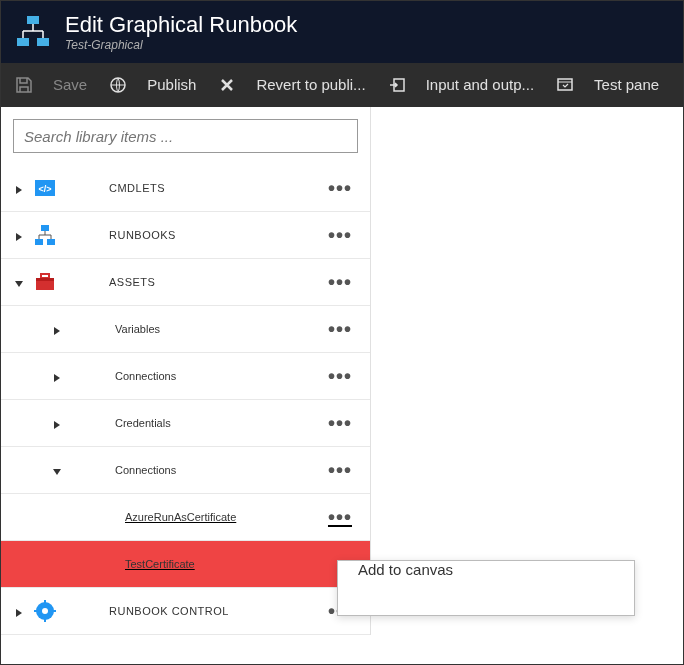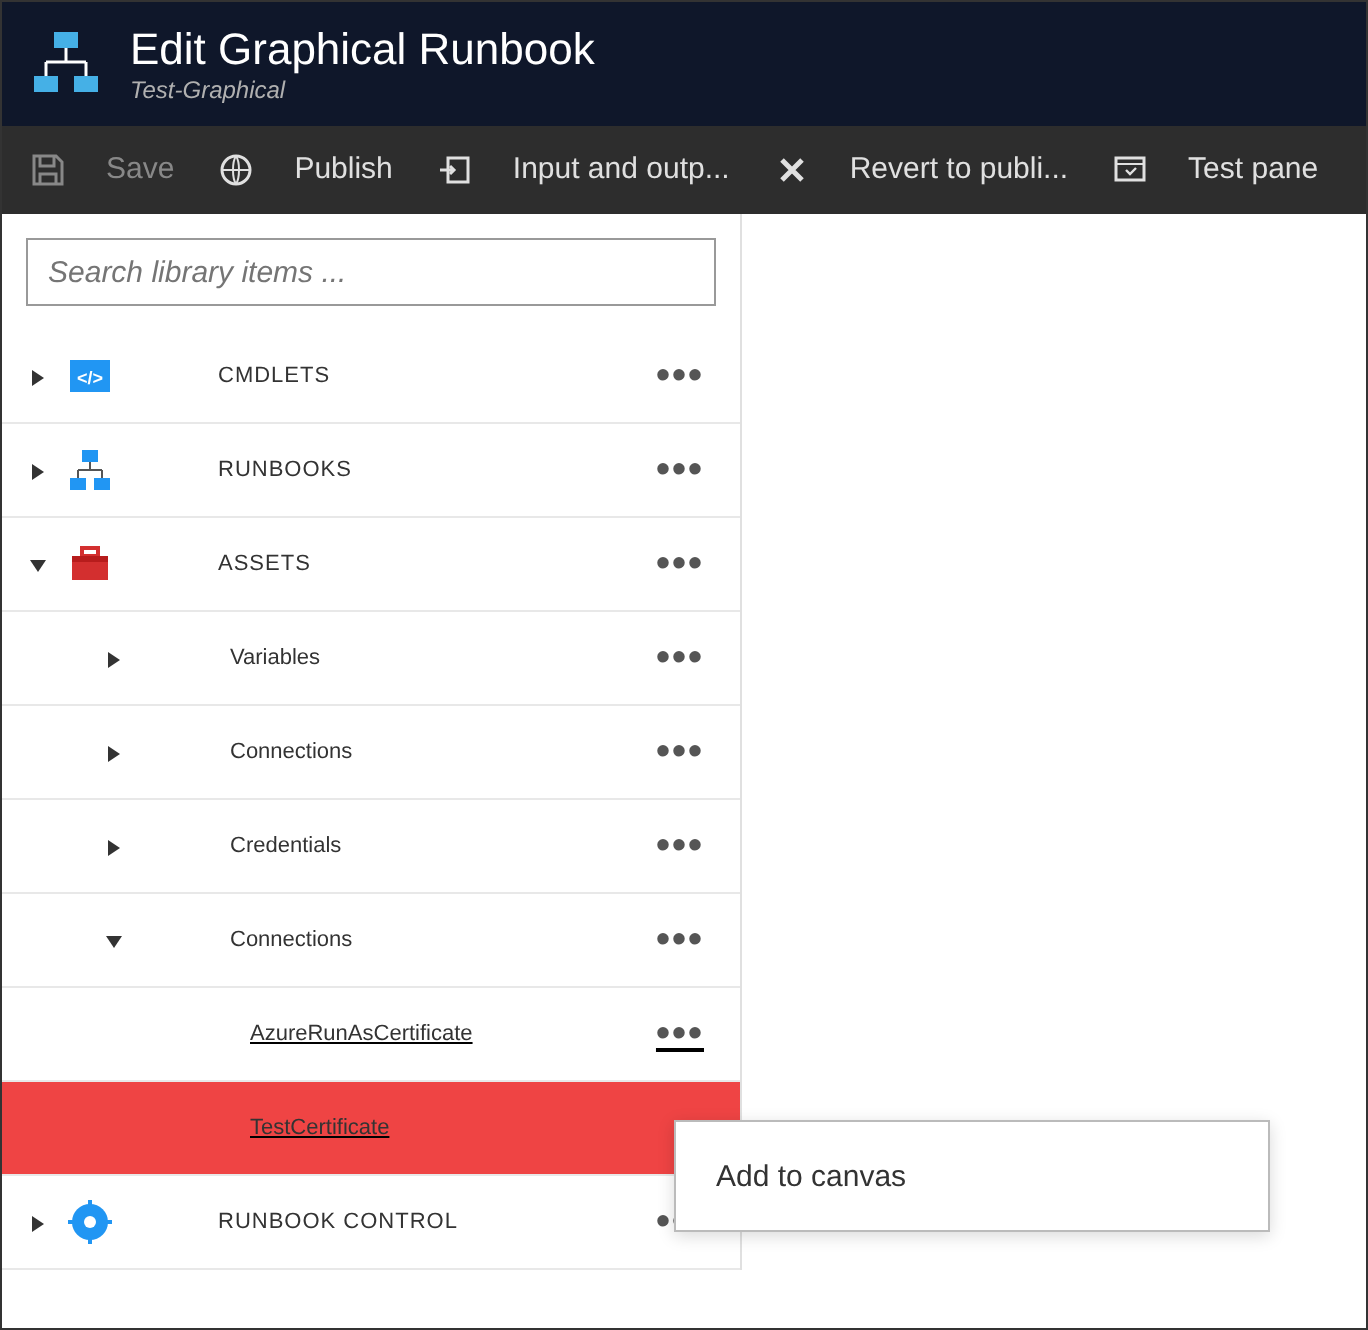--- a/index.html
+++ b/index.html
@@ -155,21 +155,20 @@
     .context-menu {
       position: absolute;
       left: 337px;
       top: 560px;
       width: 298px;
       height: 56px;
       background: #fff;
       border: 1px solid #bbb;
       box-shadow: 0 2px 8px rgba(0,0,0,0.15);
       display: flex;
-      align-items: center;
       padding: 0 20px;
       font-size: 15px;
       color: #333;
       z-index: 10;
     }
     .canvas-decoration {
       position: absolute;
       right: 0;
       bottom: 0;
       width: 140px;
@@ -212,33 +211,33 @@
       <svg viewBox="0 0 18 18">
           <circle cx="9" cy="9" r="7" fill="none" stroke="#e0e0e0" stroke-width="1.5"></circle>
           <path d="M2 9h14M9 2c2 3 2 11 0 14M9 2c-2 3-2 11 0 14" fill="none" stroke="#e0e0e0" stroke-width="1"></path>
         </svg>
     </span>
     <span>Publish</span>
   </div>
   <div class="toolbar-item">
     <span class="toolbar-icon">
       <svg viewBox="0 0 18 18">
+          <path d="M4 4l10 10M14 4L4 14" stroke="#e0e0e0" stroke-width="2.5"></path>
+        </svg>
+    </span>
+    <span>Revert to publi...</span>
+  </div>
+  <div class="toolbar-item">
+    <span class="toolbar-icon">
+      <svg viewBox="0 0 18 18">
           <rect x="6" y="3" width="10" height="12" fill="none" stroke="#e0e0e0" stroke-width="1.5"></rect>
           <path d="M2 9h7m-2-2l2 2-2 2" fill="none" stroke="#e0e0e0" stroke-width="1.5"></path>
         </svg>
     </span>
     <span>Input and outp...</span>
-  </div>
-  <div class="toolbar-item">
-    <span class="toolbar-icon">
-      <svg viewBox="0 0 18 18">
-          <path d="M4 4l10 10M14 4L4 14" stroke="#e0e0e0" stroke-width="2.5"></path>
-        </svg>
-    </span>
-    <span>Revert to publi...</span>
   </div>
   <div class="toolbar-item">
     <span class="toolbar-icon">
       <svg viewBox="0 0 18 18">
           <rect x="2" y="3" width="14" height="11" fill="none" stroke="#e0e0e0" stroke-width="1.5"></rect>
           <line x1="2" y1="6" x2="16" y2="6" stroke="#e0e0e0" stroke-width="1"></line>
           <path d="M7 9l2 2 3-3" fill="none" stroke="#e0e0e0" stroke-width="1.2"></path>
         </svg>
     </span>
     <span>Test pane</span>

